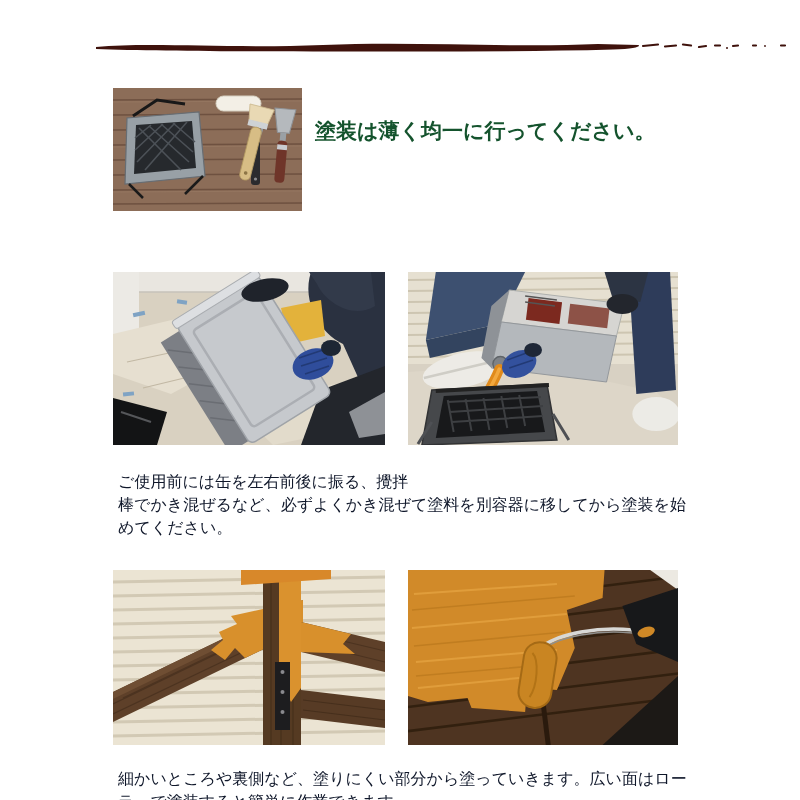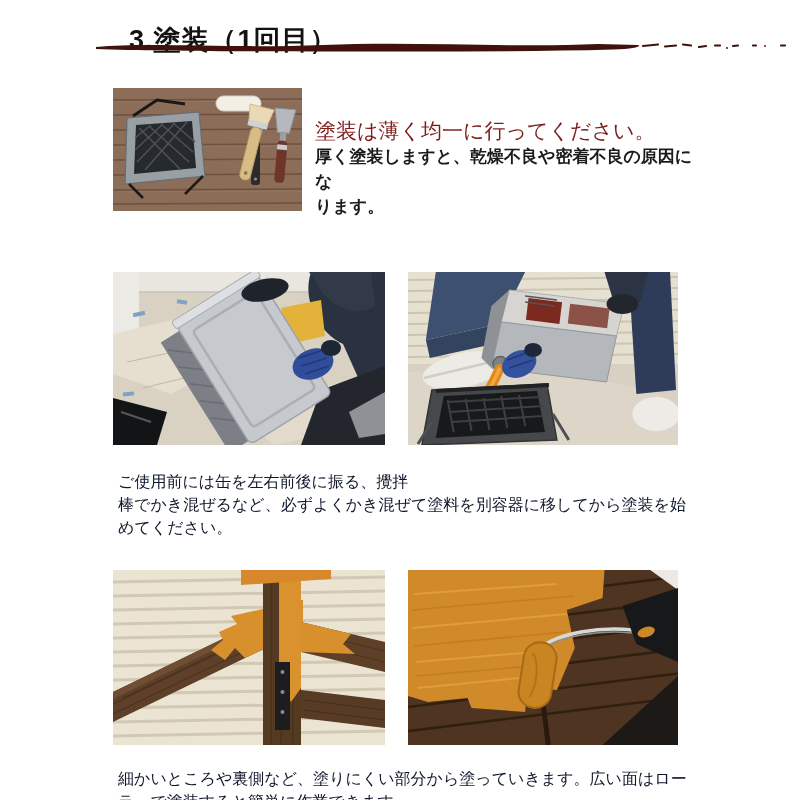--- a/index.html
+++ b/index.html
@@ -22,39 +22,38 @@
 
   .photo { position:absolute; overflow:hidden; background:#ddd; }
   .ph-tools  { left:113px; top:88px;  width:189px; height:123px; }
   .ph-shake  { left:113px; top:272px; width:272px; height:173px; }
   .ph-pour   { left:408px; top:272px; width:270px; height:173px; }
   .ph-joint  { left:113px; top:570px; width:272px; height:175px; }
   .ph-roller { left:408px; top:570px; width:270px; height:175px; }
 
   .warn-heading {
     left:315px; top:96px;
-    font-size:21px; font-weight:normal; color:#7f1d1d; white-space:nowrap;
+    font-size:21px; font-weight:bold; color:#14532d; white-space:nowrap;
   }
   .warn-detail {
     left:315px; top:127px; width:390px;
     font-size:17px; font-weight:bold; color:#1b1b1b;
     line-height:25px; white-space:pre-line;
   }
   .body-text {
     font-size:16px; color:#0f172a; line-height:23px; white-space:pre-line;
   }
   .mix-text   { left:118px; top:454px; width:640px; }
   .paint-text { left:118px; top:751px; width:640px; }
 </style>
 </head>
 <body>
 
 <div class="page">
 
-  <h1 class="abs title">3.塗装（1回目）</h1>
 
   <svg class="abs brush" viewBox="0 0 700 20">
     <path d="M3 11 C60 6 140 13 230 9 C320 5 420 12 505 8 L545 9 C549 10 542 13 520 13.5 C430 16 330 15.5 240 15.5 C150 15.5 55 15 3 13 Z" fill="#3f120c"></path>
     <path d="M550 10 l15 -1.5 M572 10.5 l11 -1 M590 8.5 l8 1 M606 11 l7 -1 M622 9.5 l5 0 M640 10 l5 -0.5 M660 9.5 l3 0 M688 9.5 l4 0" stroke="#3f120c" stroke-width="2.2" fill="none" stroke-linecap="round"></path>
     <circle cx="634" cy="12" r="1" fill="#3f120c"></circle>
     <circle cx="672" cy="10" r="0.9" fill="#3f120c"></circle>
   </svg>
 
   <figure class="photo ph-tools" aria-label="paint tray, roller, brush and scraper laid on a wood deck">
     <svg viewBox="0 0 189 123" width="100%" height="100%" preserveAspectRatio="none">
@@ -103,22 +102,20 @@
       <g transform="translate(162,20) rotate(5)">
         <polygon points="0,0 21,0 16.5,24 4.5,24" fill="#b5b9bd" stroke="#8e9296" stroke-width="1"></polygon>
         <rect x="7.5" y="24" width="6" height="8" fill="#9aa0a5"></rect>
         <rect x="5.5" y="32" width="10" height="42" rx="4" fill="#6f3529"></rect>
         <rect x="5.5" y="36" width="10" height="5" fill="#c9ccd0"></rect>
       </g>
     </svg>
   </figure>
 
   <p class="abs warn-heading">塗装は薄く均一に行ってください。</p>
-  <p class="abs warn-detail">厚く塗装しますと、乾燥不良や密着不良の原因にな
-ります。</p>
 
   <figure class="photo ph-shake" aria-label="shaking the paint can back and forth before use">
     <svg viewBox="0 0 272 173" width="100%" height="100%" preserveAspectRatio="none">
       <rect width="272" height="173" fill="#d9d1c1"></rect>
       <rect width="272" height="20" fill="#e9e6e0"></rect>
       <line x1="0" y1="20" x2="272" y2="20" stroke="#c6c2ba" stroke-width="1.5"></line>
       <rect x="0" y="0" width="26" height="64" fill="#eceae5"></rect>
       <polygon points="0,62 92,40 150,72 58,122 0,102" fill="#e6dfd0"></polygon>
       <polygon points="118,132 222,112 262,152 160,173" fill="#e2dbcb"></polygon>
       <g stroke="#c2b8a4" stroke-width="1.2" fill="none">

